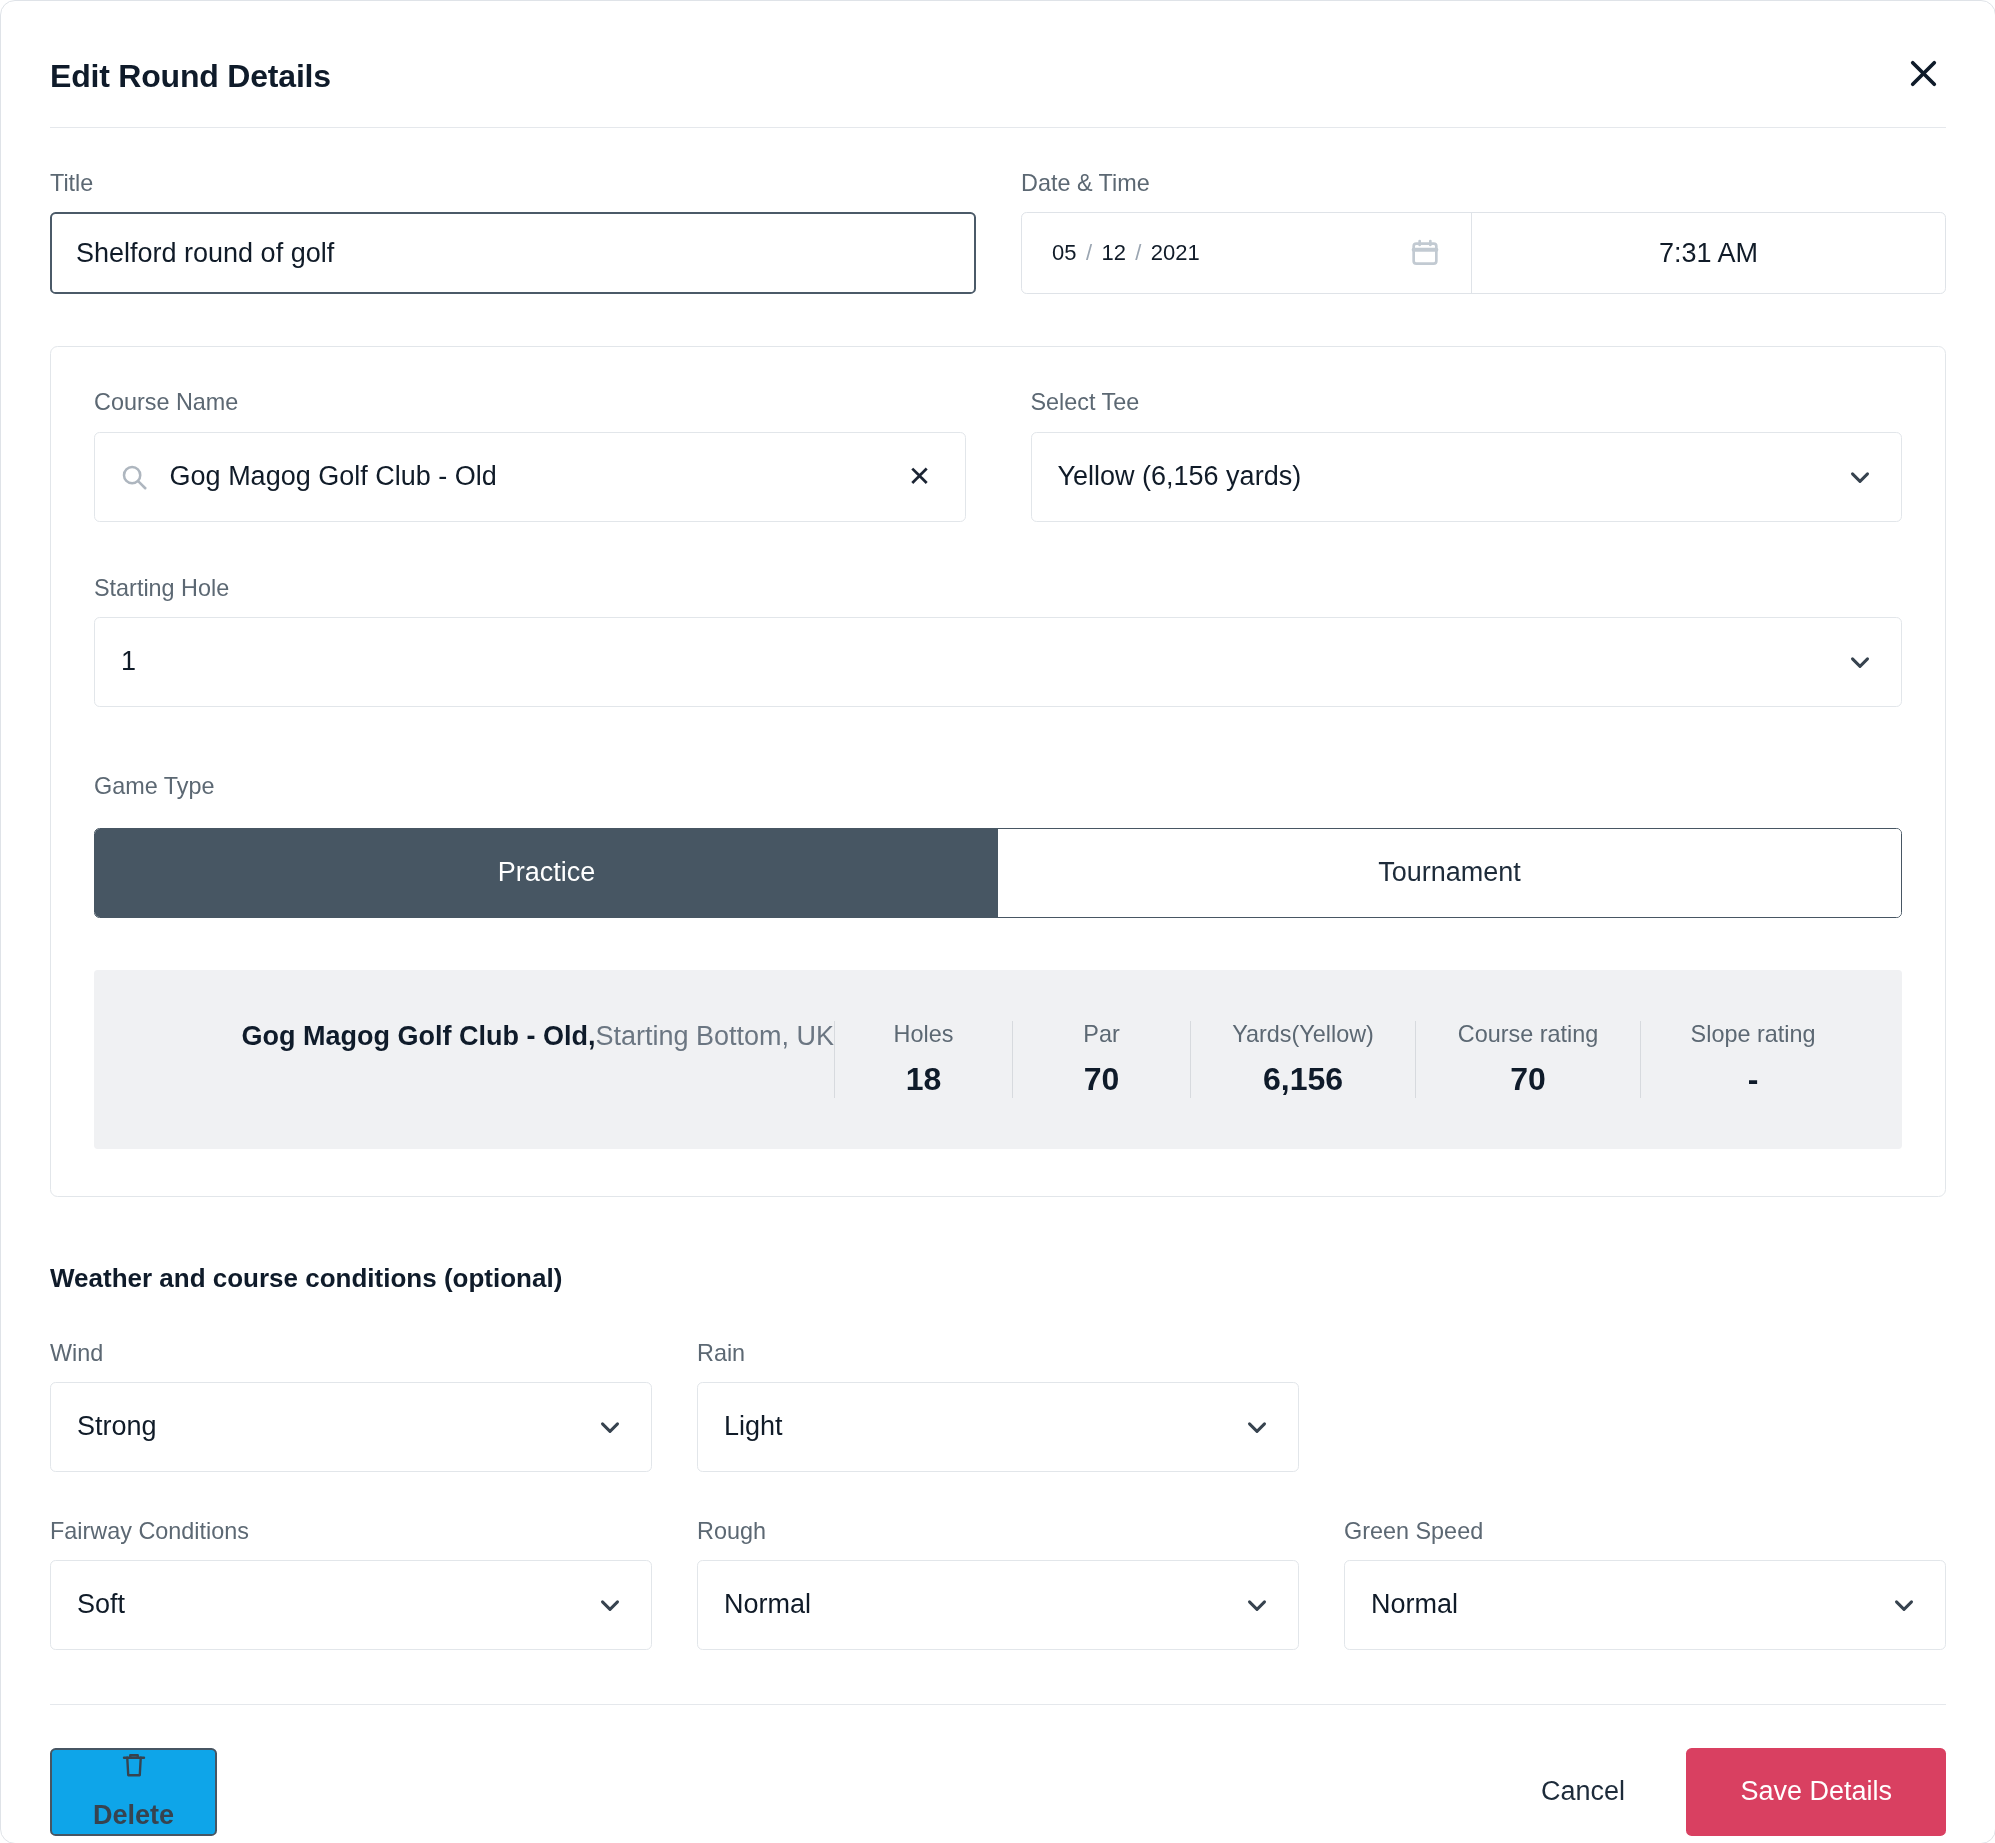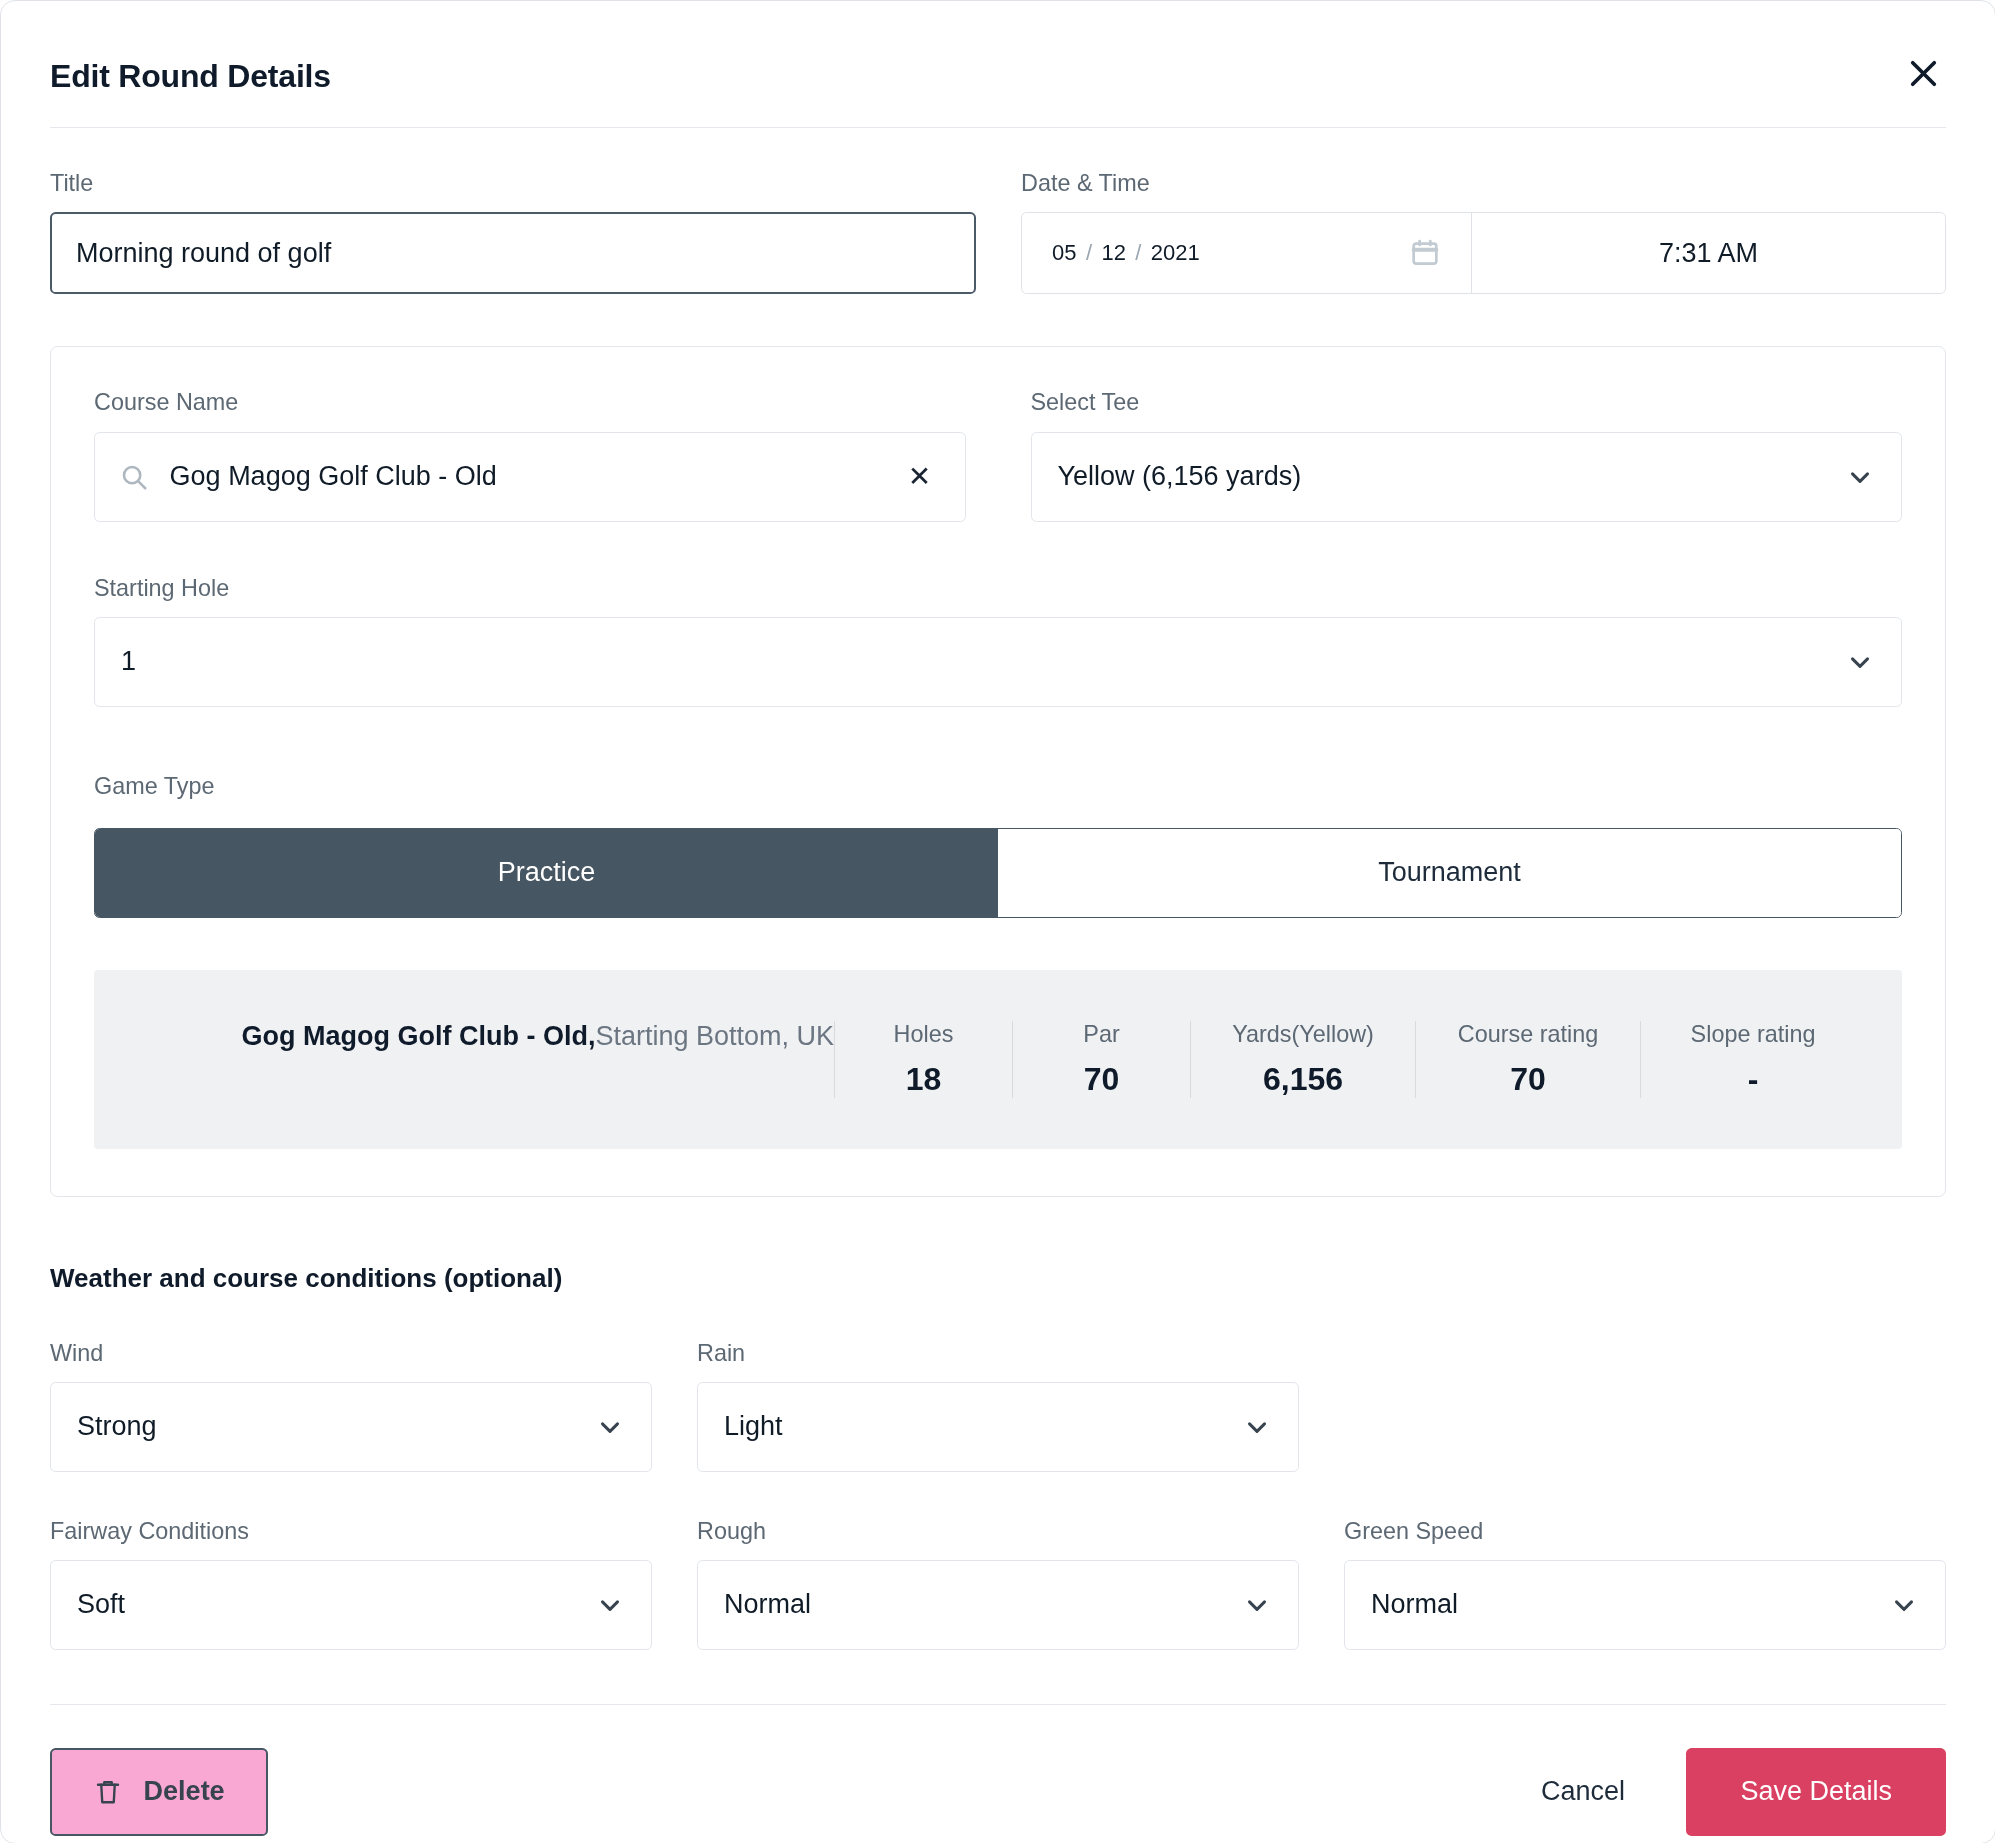--- a/index.html
+++ b/index.html
@@ -263,26 +263,27 @@
     padding-top: 43px;
   }
   .delete-btn {
     display: flex;
     align-items: center;
     gap: 20.6px;
     height: 88px;
     padding: 0 41px;
     border: 2.8px solid #475663;
     border-radius: 5.6px;
-    background: #f9a8d4;
+    background: #0ea5e9;
     color: #37434f;
     font-size: 27px;
     font-weight: bold;
     font-family: inherit;
     cursor: pointer;
+    flex-direction: column;
   }
   .footer-right {
     margin-left: auto;
     display: flex;
     align-items: center;
     gap: 52px;
   }
   .cancel-btn {
     background: none; border: none;
     font-size: 27px;
@@ -315,21 +316,21 @@
         <line x1="5" y1="5" x2="19" y2="19"></line>
           <line x1="19" y1="5" x2="5" y2="19"></line>
       </svg>
     </button>
   </div>
 
   <div class="top-row">
     <div class="col-title">
       <span class="field-label">Title</span>
       <div class="input-box focused">
-        <span>Morning round of golf</span>
+        <span>Shelford round of golf</span>
       </div>
     </div>
 
     <div class="col-datetime">
       <span class="field-label">Date &amp; Time</span>
       <div class="datetime-wrap">
         <div class="date-part">
           <span class="date-seg">05</span>
           <span class="date-sep">/</span>
           <span class="date-seg">12</span>

